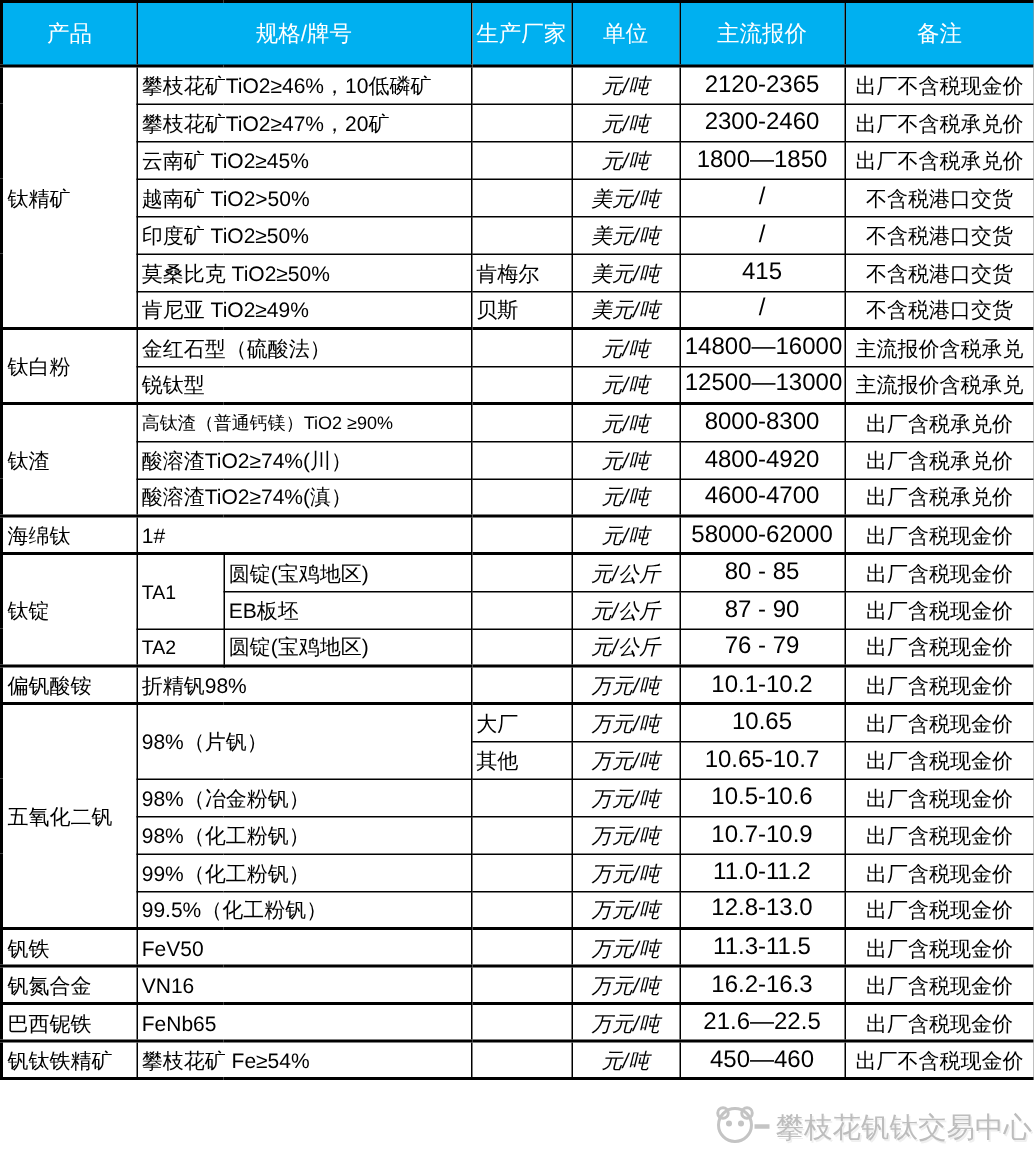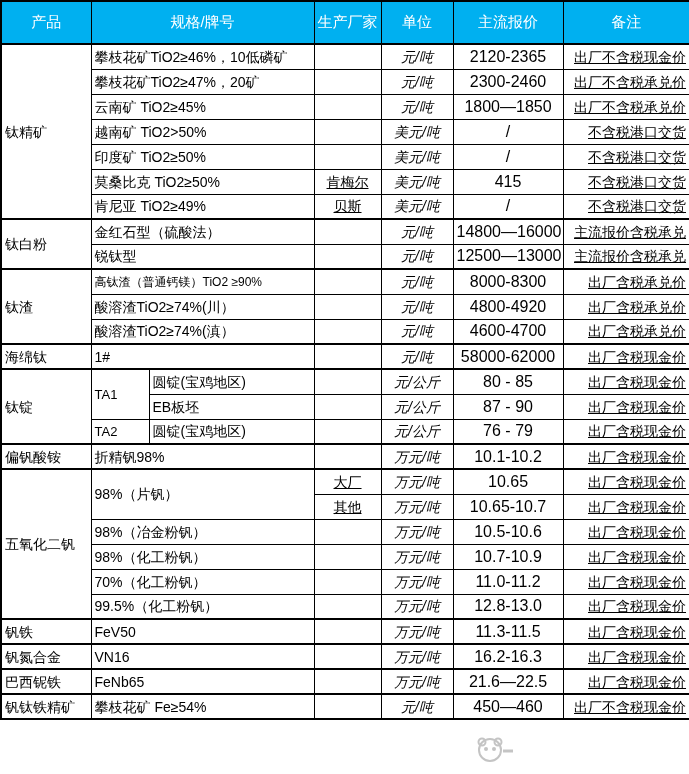--- a/index.html
+++ b/index.html
@@ -32,24 +32,24 @@
     font-size:15px;
     height:43px;
     border-bottom:2px solid var(--border);
     text-align:center;
   }
   tbody td{height:25px;font-size:14px;line-height:1;}
   tr.group-top td{border-top:2px solid var(--border);}
   td.product{}
   td.grade{text-align:left;font-size:13px;}
   td.spec{text-align:left;margin-left:13px;}
-  td.maker{text-align:center;text-decoration:underline;}
+  td.maker{text-align:left;}
   td.unit{text-align:center;font-style:italic;}
   td.price{text-align:center;font-size:16px;}
-  td.note{text-align:right;text-decoration:underline;}
+  td.note{text-align:center;}
   td.sm{font-size:12px;}
   .watermark{
     position:absolute;left:474px;top:733px;
     display:flex;align-items:center;gap:3px;
     color:var(--wm);
     font-size:19px;letter-spacing:0px;
     text-shadow:1px 1px 0 #efefef;
     pointer-events:none;
     white-space:nowrap;
   }
@@ -228,21 +228,21 @@
         <td class="note">出厂含税现金价</td>
       </tr>
       <tr>
         <td colspan="2" class="spec">98%（化工粉钒）</td>
         <td class="maker"></td>
         <td class="unit">万元/吨</td>
         <td class="price">10.7-10.9</td>
         <td class="note">出厂含税现金价</td>
       </tr>
       <tr>
-        <td colspan="2" class="spec">70%（化工粉钒）</td>
+        <td colspan="2" class="spec">99%（化工粉钒）</td>
         <td class="maker"></td>
         <td class="unit">万元/吨</td>
         <td class="price">11.0-11.2</td>
         <td class="note">出厂含税现金价</td>
       </tr>
       <tr>
         <td colspan="2" class="spec">99.5%（化工粉钒）</td>
         <td class="maker"></td>
         <td class="unit">万元/吨</td>
         <td class="price">12.8-13.0</td>
@@ -287,13 +287,14 @@
   <span class="wm-logo">
     <svg width="40" height="32" viewBox="0 0 40 32">
       <circle cx="16" cy="17" r="11" fill="none" stroke="#c4c4c4" stroke-width="2"></circle>
       <circle cx="8" cy="9" r="3.5" fill="none" stroke="#c4c4c4" stroke-width="2"></circle>
       <circle cx="24" cy="9" r="3.5" fill="none" stroke="#c4c4c4" stroke-width="2"></circle>
       <circle cx="12" cy="16" r="2" fill="#c4c4c4"></circle>
       <circle cx="20" cy="16" r="2" fill="#c4c4c4"></circle>
       <line x1="29" y1="18" x2="39" y2="18" stroke="#c4c4c4" stroke-width="3"></line>
     </svg>
   </span>
+  <span>攀枝花钒钛交易中心</span>
 </div>
 
 </body></html>

